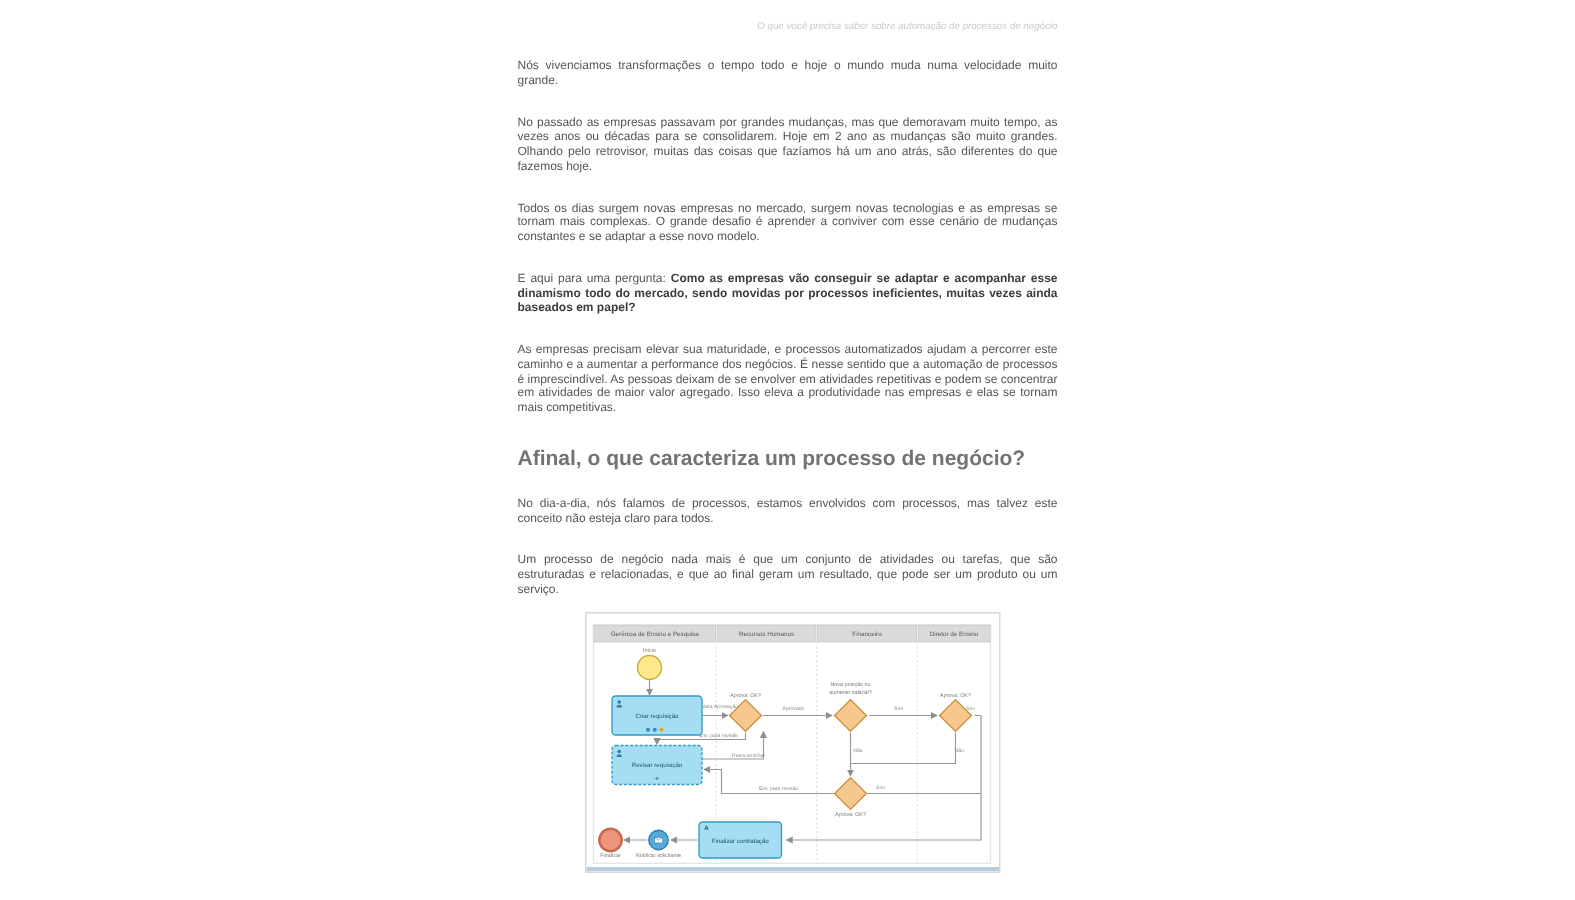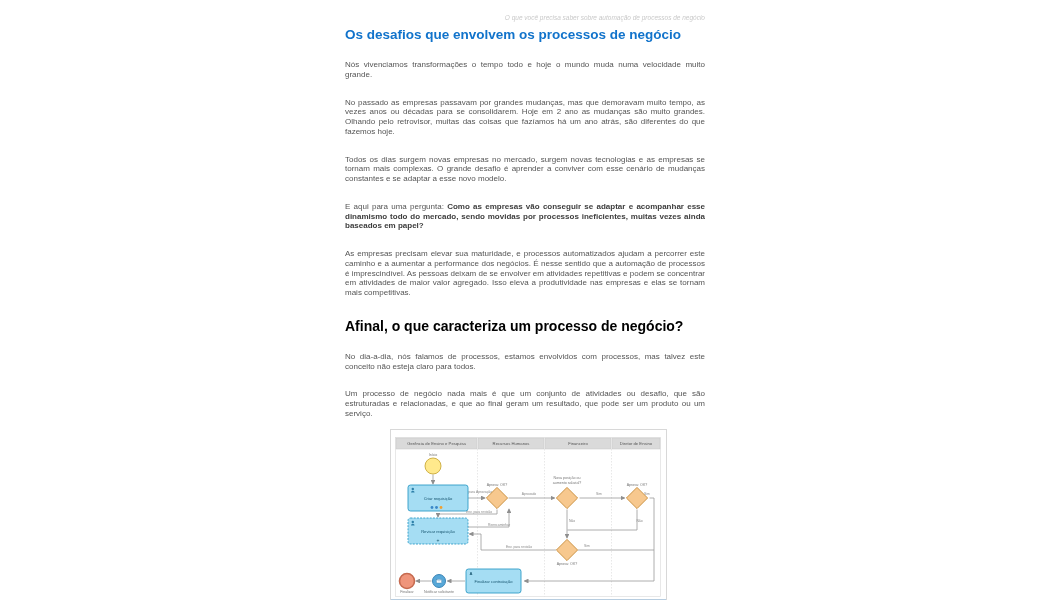--- a/index.html
+++ b/index.html
@@ -1,20 +1,20 @@
 <!DOCTYPE html>
 <html><head>
 <meta charset="utf-8">
 <style>
   html,body{margin:0;padding:0;background:#ffffff;}
   body{width:1050px;height:600px;overflow:hidden;font-family:"Liberation Sans",sans-serif;}
   .content{width:360px;margin:0 auto;padding-top:14px;}
   .header-note{font-size:6.5px;font-style:italic;color:#c9c9c9;text-align:right;margin-bottom:6px;}
   h1{font-size:13.5px;color:#1173cb;margin:6px 0 12px;font-weight:bold;}
-  h2{font-size:14px;color:#000000;margin:20px 0 13px;font-weight:bold;}
+  h2{font-size:14px;color:#737373;margin:20px 0 13px;font-weight:bold;}
   p{font-size:8px;line-height:1.22;color:#555;text-align:justify;margin:18px 0 6px;}
   p strong{color:#3d3d3d;}
   .flowchart{position:relative;width:275px;height:172px;margin:10px 0 0 45px;border:1px solid #d8d8d8;background:#fff;}
   .flowchart svg{display:block;}
   svg text{font-family:"Liberation Sans",sans-serif;}
   .fc-lane-text{font-size:4.2px;fill:#555;text-anchor:middle;}
   .fc-cap{font-size:3.6px;fill:#777;text-anchor:middle;}
   .fc-task-text{font-size:4.1px;fill:#17556f;text-anchor:middle;}
   .fc-edge-text{font-size:3.4px;fill:#8a8a8a;text-anchor:middle;}
   .edge{fill:none;stroke:#9a9a9a;stroke-width:0.8;}
@@ -24,32 +24,31 @@
   .logo sup{font-size:6px;color:#b5b5b5;}
   .tagline{font-size:6px;font-style:italic;color:#a0a0a0;margin-top:1px;}
 </style>
 </head>
 <body>
 
 <div class="content">
 
   <div class="header-note">O que você precisa saber sobre automação de processos de negócio</div>
 
-  <h1>Os desafios que envolvem os processos de negócio</h1>
 
   <p>Nós vivenciamos transformações o tempo todo e hoje o mundo muda numa velocidade muito grande.</p>
   <p>No passado as empresas passavam por grandes mudanças, mas que demoravam muito tempo, as vezes anos ou décadas para se consolidarem. Hoje em 2 ano as mudanças são muito grandes. Olhando pelo retrovisor, muitas das coisas que fazíamos há um ano atrás, são diferentes do que fazemos hoje.</p>
   <p>Todos os dias surgem novas empresas no mercado, surgem novas tecnologias e as empresas se tornam mais complexas. O grande desafio é aprender a conviver com esse cenário de mudanças constantes e se adaptar a esse novo modelo.</p>
   <p><span>E aqui para uma pergunta: </span><strong>Como as empresas vão conseguir se adaptar e acompanhar esse dinamismo todo do mercado, sendo movidas por processos ineficientes, muitas vezes ainda baseados em papel?</strong></p>
   <p>As empresas precisam elevar sua maturidade, e processos automatizados ajudam a percorrer este caminho e a aumentar a performance dos negócios. É nesse sentido que a automação de processos é imprescindível. As pessoas deixam de se envolver em atividades repetitivas e podem se concentrar em atividades de maior valor agregado. Isso eleva a produtividade nas empresas e elas se tornam mais competitivas.</p>
 
   <h2>Afinal, o que caracteriza um processo de negócio?</h2>
 
   <p>No dia-a-dia, nós falamos de processos, estamos envolvidos com processos, mas talvez este conceito não esteja claro para todos.</p>
-  <p>Um processo de negócio nada mais é que um conjunto de atividades ou desafio, que são estruturadas e relacionadas, e que ao final geram um resultado, que pode ser um produto ou um serviço.</p>
+  <p>Um processo de negócio nada mais é que um conjunto de atividades ou tarefas, que são estruturadas e relacionadas, e que ao final geram um resultado, que pode ser um produto ou um serviço.</p>
 
   <div class="flowchart">
     <svg width="275" height="172" viewBox="0 0 275 172">
       <defs>
         <marker id="arr" markerWidth="6" markerHeight="6" refX="5" refY="3" orient="auto">
           <path d="M0,0 L6,3 L0,6 z" fill="#8f8f8f"></path>
         </marker>
       </defs>
 
       <rect x="4.5" y="7.5" width="265" height="159" fill="none" stroke="#dedede" stroke-width="0.7"></rect>

